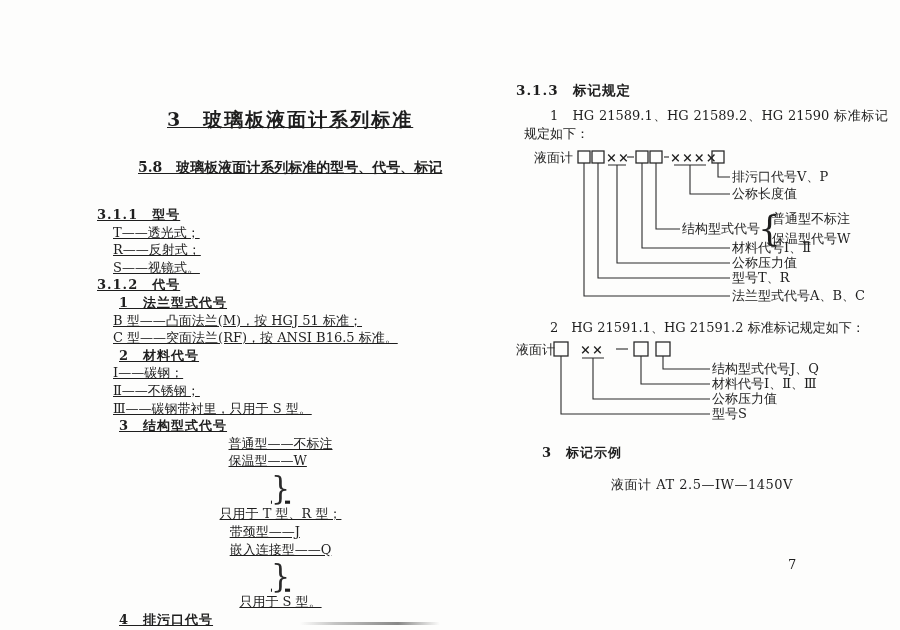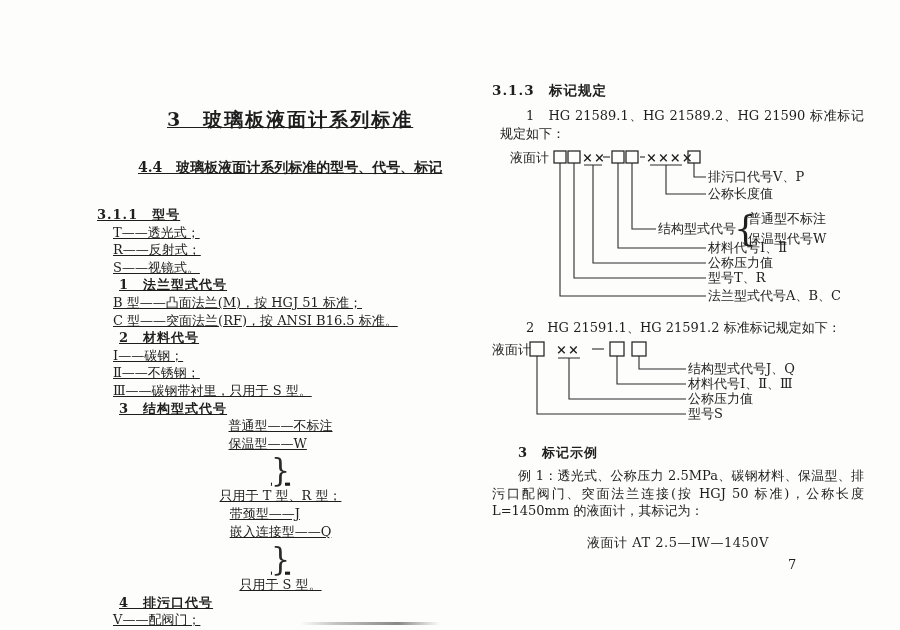--- a/index.html
+++ b/index.html
@@ -16,21 +16,21 @@
   .l-block{margin-top:29px;}
   .l-head{font-weight:bold;margin-left:2px;line-height:17.6px;letter-spacing:1px;white-space:nowrap;}
   .l-sub{font-weight:bold;margin-left:24px;line-height:17.6px;letter-spacing:1px;white-space:nowrap;}
   .l-item{margin-left:18px;line-height:17.6px;white-space:nowrap;}
   .bgroup{display:flex;align-items:center;margin-left:17px;flex-direction:column;}
   .bglines div{line-height:17.6px;white-space:nowrap;}
   .bgbrace{font-size:30px;font-weight:400;margin:0 3px 0 3px;transform:scaleY(1.05);color:#2a2a2a;}
   .bgnote{white-space:nowrap;}
   .pageno-left{margin-top:1px;margin-left:8px;line-height:17.6px;}
   
-  .page-right{position:absolute;left:492px;top:82px;width:372px;font-size:13px;}
+  .page-right{position:absolute;left:516px;top:82px;width:372px;font-size:13px;}
   .r-head{font-weight:bold;font-size:13.5px;letter-spacing:1px;white-space:nowrap;}
   .rule-para{margin:7px 0 0 8px;text-indent:2em;line-height:18px;text-align:justify;}
   .ex-head{font-weight:bold;margin:20px 0 0 26px;letter-spacing:1px;white-space:nowrap;}
   .ex-para{margin:5px 0 0 0;text-indent:2em;line-height:17.6px;text-align:justify;}
   .mark-line{text-align:center;margin-top:14px;line-height:17.6px;letter-spacing:.5px;}
   .pageno-right{position:absolute;left:788px;top:557px;font-size:13px;}
   
   svg.diag{display:block;}
   svg.diag rect{fill:none;stroke:#2b2b2b;stroke-width:1.3;}
   svg.diag path, svg.diag line{fill:none;stroke:#2b2b2b;stroke-width:1.1;}
@@ -45,28 +45,29 @@
     position:absolute;left:300px;top:622px;width:140px;height:3px;
     background:linear-gradient(90deg,rgba(90,90,90,0) 0%,rgba(90,90,90,.35) 25%,rgba(40,40,40,.55) 70%,rgba(90,90,90,0) 100%);
     border-radius:2px;
   }
 </style>
 </head>
 <body>
 
 <div class="page-left">
   <div class="chapter-title">3　玻璃板液面计系列标准</div>
-  <div class="section-heading">4.4　玻璃板液面计系列标准的型号、代号、标记</div>
+  <div class="section-heading">5.8　玻璃板液面计系列标准的型号、代号、标记</div>
 
   <div class="l-block">
     <div class="l-head">3.1.1　型号</div>
     <div class="l-item">T——透光式；</div>
     <div class="l-item">R——反射式；</div>
     <div class="l-item">S——视镜式。</div>
 
+    <div class="l-head">3.1.2　代号</div>
     <div class="l-sub">1　法兰型式代号</div>
     <div class="l-item">B 型——凸面法兰(M)，按 HGJ 51 标准；</div>
     <div class="l-item">C 型——突面法兰(RF)，按 ANSI B16.5 标准。</div>
 
     <div class="l-sub">2　材料代号</div>
     <div class="l-item">Ⅰ——碳钢；</div>
     <div class="l-item">Ⅱ——不锈钢；</div>
     <div class="l-item">Ⅲ——碳钢带衬里，只用于 S 型。</div>
 
     <div class="l-sub">3　结构型式代号</div>
@@ -155,19 +156,18 @@
     <text x="196" y="48">材料代号Ⅰ、Ⅱ、Ⅲ</text>
 
     <path d="M66,18 H88 M77,18 V59 H194"></path>
     <text x="196" y="63">公称压力值</text>
 
     <path d="M45,16 V74 H194"></path>
     <text x="196" y="78">型号S</text>
   </svg>
 
   <div class="ex-head">3　标记示例</div>
-  <p class="ex-para">例 1：透光式、公称压力 2.5MPa、碳钢材料、保温型、排污口配阀门、突面法兰连接(按 HGJ 50 标准)，公称长度 L=1450mm 的液面计，其标记为：</p>
   <div class="mark-line">液面计 AT 2.5—IW—1450V</div>
 </div>
 
 <div class="pageno-right">7</div>
 
 <div class="scan-artifact"></div>
 
 </body></html>

